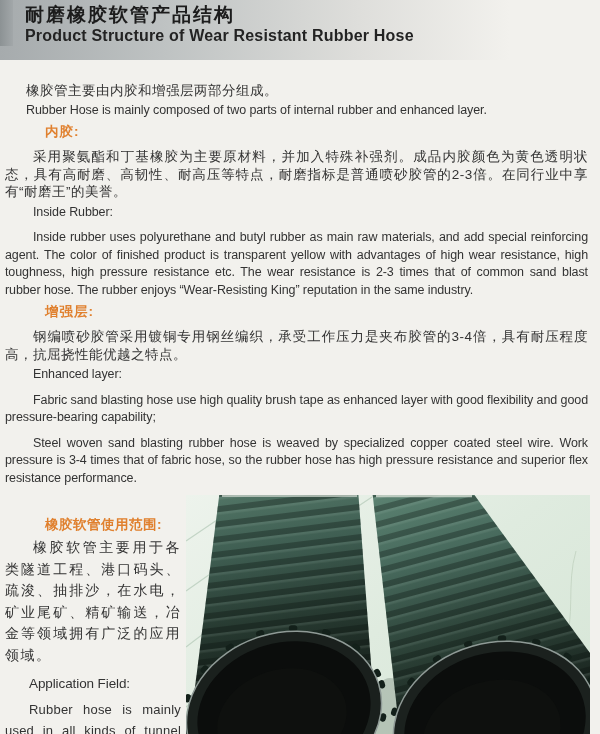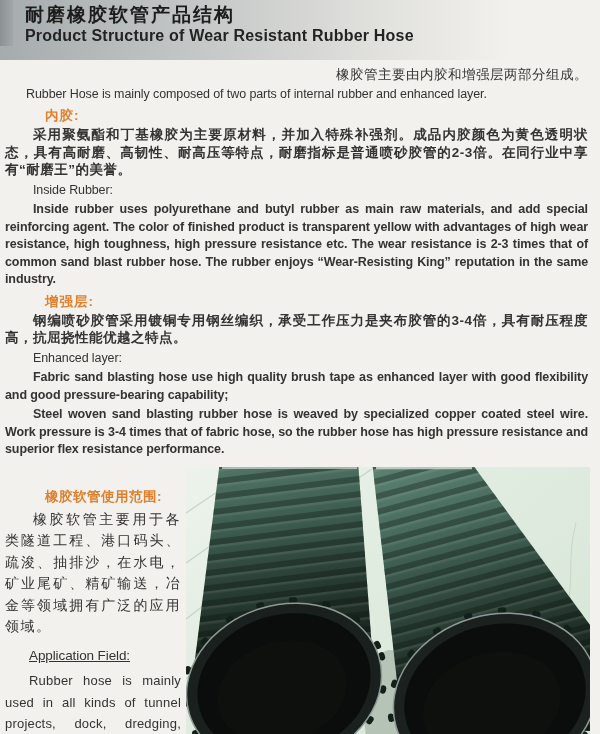--- a/index.html
+++ b/index.html
@@ -34,38 +34,38 @@
   }
   .title-en{
     margin:0;font-size:16px;line-height:20px;font-weight:bold;color:#232323;letter-spacing:0.2px;
   }
   
   .content{padding:0 12px 0 5px;}
   p{margin:0;}
   .zh{font-size:13.5px;line-height:17.5px;letter-spacing:0.5px;}
   .en{font-size:12.5px;line-height:17.5px;letter-spacing:-0.1px;}
   .intro{margin-left:21px;}
-  .intro-zh{margin-top:6px;text-align:right;}
+  .intro-zh{margin-top:22px;}
   .intro-en{margin-top:2px;margin-bottom:4px;}
   .orange-h{
     margin:5px 0 2px 0;
     color:var(--accent);
     font-size:13.5px;line-height:16px;font-weight:bold;letter-spacing:1px;padding-left:40px;
   }
-  .indent{text-indent:28px;text-align:justify;margin-top:2px;font-weight:bold;}
+  .indent{text-indent:28px;text-align:justify;margin-top:8px;}
   .subhead{text-indent:28px;margin-top:3px;}
   
   .bottom-row{display:flex;margin-top:8px;}
   .app-col{width:176px;flex:0 0 176px;padding-top:17px;}
   .app-col .orange-h{letter-spacing:0.5px;}
   .app-zh{
     font-size:14px;line-height:21.5px;letter-spacing:1.5px;
     text-indent:28px;text-align:justify;margin-top:4px;
   }
-  .app-sub{text-indent:24px;margin-top:9px;font-size:13.5px;text-decoration:underline;}
+  .app-sub{text-indent:24px;margin-top:9px;font-size:13.5px;}
   .app-en{
     font-size:13px;line-height:21.5px;letter-spacing:0.2px;
     text-indent:24px;text-align:justify;margin-top:6px;
   }
   .photo{
     margin:0 0 0 5px;
     width:404px;height:316px;flex:0 0 404px;
     overflow:hidden;
   }
   .photo svg{display:block;}

